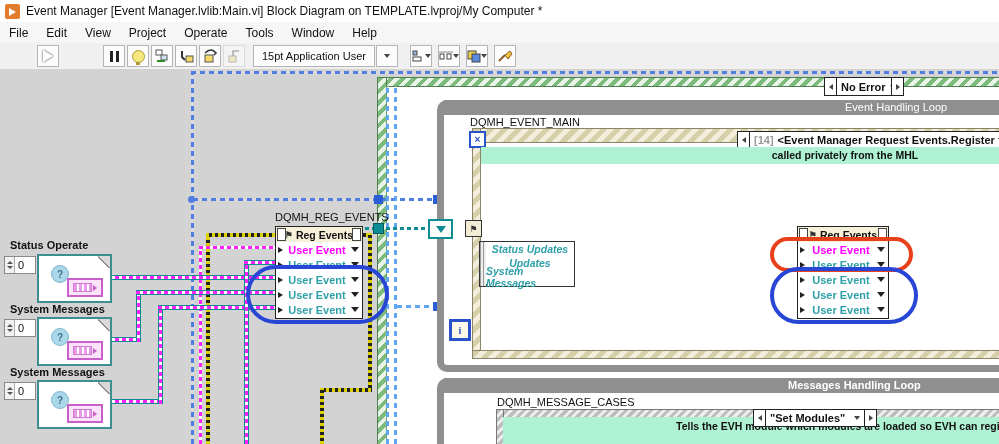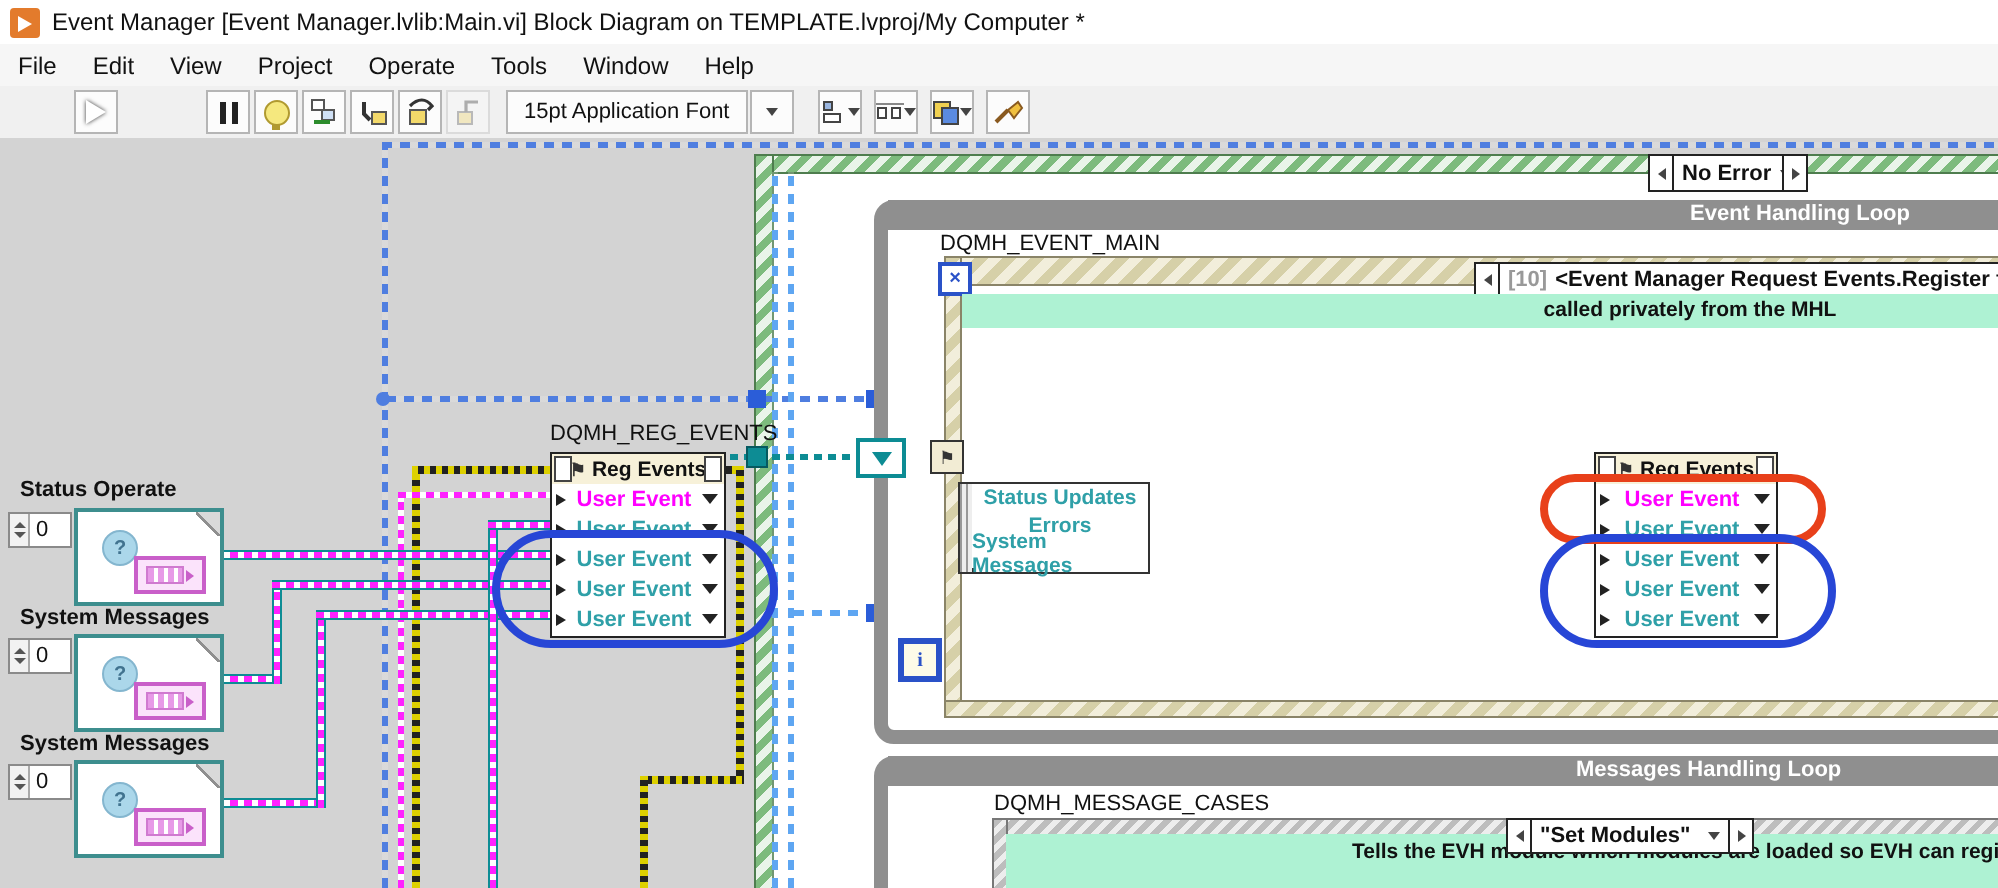--- a/index.html
+++ b/index.html
@@ -63,21 +63,21 @@
   .nhead{position:absolute;left:0;right:0;top:0;height:15px;background:#f7f1d9;border-bottom:1px solid #222;display:flex;align-items:center;justify-content:center;gap:3px;font-size:10.5px;font-weight:bold;}
   .pg{position:absolute;top:1px;width:7px;height:11px;border:1px solid #444;background:#fff;font-size:5px;line-height:5px;color:#555;overflow:hidden;}
   .pg.l{left:1px;} .pg.r{right:1px;}
   .flagg{font-size:9px;color:#333;}
   .nrow{position:absolute;left:0;right:0;height:15px;border-bottom:1px solid #222;display:flex;align-items:center;font-size:11px;font-weight:bold;background:#fff;}
   .nrow .tri-in{width:0;height:0;border-left:5px solid #222;border-top:3.5px solid transparent;border-bottom:3.5px solid transparent;margin-left:2px;}
   .nrow .rtxt{flex:1;text-align:center;}
   .nrow .ddv{width:0;height:0;border-top:5px solid #222;border-left:4px solid transparent;border-right:4px solid transparent;margin-right:3px;}
   .teal{color:#2fa0a8;} .mag{color:#ff00ff;}
   
-  .unb{background:#fff;border:1px solid #333;}
+  .unb{background:#fff;border:1px solid #333;font-style:italic;}
   .unb .strip{position:absolute;left:0;top:0;bottom:0;width:6px;background:repeating-linear-gradient(90deg,#999 0 1px,#eee 1px 3px);border-right:1px solid #333;}
   .unb .urow{position:absolute;left:6px;right:0;height:14px;border-bottom:1px solid #333;display:flex;align-items:center;justify-content:center;font-size:10.5px;font-weight:bold;background:#fff;}
   
   .pill{border-radius:32px;border:4px solid;background:transparent;}
   
   .ctlbox{border:2px solid #3d8e8e;background:#fff;}
   .fold{position:absolute;right:0;top:0;width:12px;height:12px;background:linear-gradient(225deg,#d9d9d9 0 46%,#8f8f8f 46% 56%,#fff 56%);}
   .qc{position:absolute;width:16px;height:16px;border-radius:50%;background:#abd7ea;border:1px solid #84b6cf;color:#41738f;font-size:10px;font-weight:bold;display:flex;align-items:center;justify-content:center;}
   .pp{position:absolute;width:32px;height:15px;border:2px solid #c95fc9;background:#fbe3fb;display:flex;align-items:center;justify-content:center;gap:1px;}
   .pp i{display:block;width:17px;height:7px;background:repeating-linear-gradient(90deg,#e79ae7 0 3px,#fff 3px 5px);border:1px solid #d07ad0;}
@@ -151,21 +151,21 @@
         </svg>
     </span>
     <span class="tbtn disabled">
       <svg width="15" height="14">
           <rect x="2" y="7" width="7" height="6" fill="#f3d96a" stroke="#555"></rect>
           <path d="M6 7V2h6" stroke="#333" stroke-width="1.6" fill="none"></path>
         </svg>
     </span>
     <span style="width:6px"></span>
     <span class="fontbox">
-        <span>15pt Application Font</span>
+        <span>15pt Application User</span>
       </span>
     <span class="tbtn">
         <span class="ddtri"></span>
       </span>
     <span class="tsep"></span>
     <span class="tbtn">
       <svg width="14" height="13">
           <rect x="2" y="1" width="4" height="4" fill="#9ab6e0" stroke="#444"></rect>
           <rect x="2" y="7" width="8" height="4" fill="#fff" stroke="#444"></rect>
         </svg>
@@ -250,55 +250,55 @@
 
     <div class="abs tun blue" style="left:374px;top:126px"></div>
     <div class="abs tun blue" style="left:433px;top:126px"></div>
     <div class="abs tun blue" style="left:468px;top:126px"></div>
     <div class="abs tun blue" style="left:433px;top:233px"></div>
     <div class="abs tun blue" style="left:468px;top:233px"></div>
     <div class="abs tun teal" style="left:373px;top:154px"></div>
 
     <div class="abs loop" style="left:437px;top:31px;width:592px;height:258px"></div>
     <div class="abs looptitle" style="left:444px;top:31px;width:578px;height:15px"></div>
-    <div class="abs" style="left:845px;top:32px;color:#fff;font-weight:bold;font-size:11px">Event Handling Loop</div>
+    <div class="abs" style="left:845px;top:32px;color:#fff;font-weight:normal;font-size:11px">Event Handling Loop</div>
 
     <div class="abs lbl" style="left:470px;top:47px">DQMH_EVENT_MAIN</div>
 
     <div class="abs stripes-tan" style="left:473px;top:60px;width:526px;height:13px"></div>
     <div class="abs stripes-tan" style="left:473px;top:60px;width:7px;height:229px"></div>
     <div class="abs stripes-tan" style="left:473px;top:282px;width:526px;height:7px"></div>
     <div class="abs xterm" style="left:469px;top:62px">
         <span>×</span>
       </div>
 
     <div class="abs sel" style="left:737px;top:62px;width:262px;height:16px">
       <span class="selbtn l">
           <span class="ddtri" style="transform:rotate(90deg)"></span>
         </span>
       <span class="seltxt">
-          <span class="dim">[10]</span>
+          <span class="dim">[14]</span>
           <span>&lt;Event Manager Request Events.Register for module events</span>
         </span>
     </div>
 
     <div class="abs mint" style="left:481px;top:78px;width:518px;height:17px"></div>
     <div class="abs" style="left:680px;top:80px;width:330px;text-align:center;font-size:10.5px;font-weight:bold">called privately from the MHL</div>
 
     <div class="abs deq" style="left:428px;top:150px">
         <em></em>
       </div>
     <div class="abs flagnode" style="left:465px;top:151px">
         <span>⚑</span>
       </div>
 
     <div class="abs unb" style="left:479px;top:172px;width:94px;height:44px">
       <span class="strip"></span>
       <span class="urow teal" style="top:0">Status Updates</span>
-      <span class="urow teal" style="top:14px">Errors</span>
+      <span class="urow teal" style="top:14px">Updates</span>
       <span class="urow teal" style="top:28px;border-bottom:none">System Messages</span>
     </div>
 
     <div class="abs iterm" style="left:449px;top:250px">
         <span>i</span>
       </div>
 
     <div class="abs lbl" style="left:275px;top:142px">DQMH_REG_EVENTS</div>
     <div class="abs regnode" style="left:275px;top:157px;width:86px;height:91px">
       <div class="nhead">

